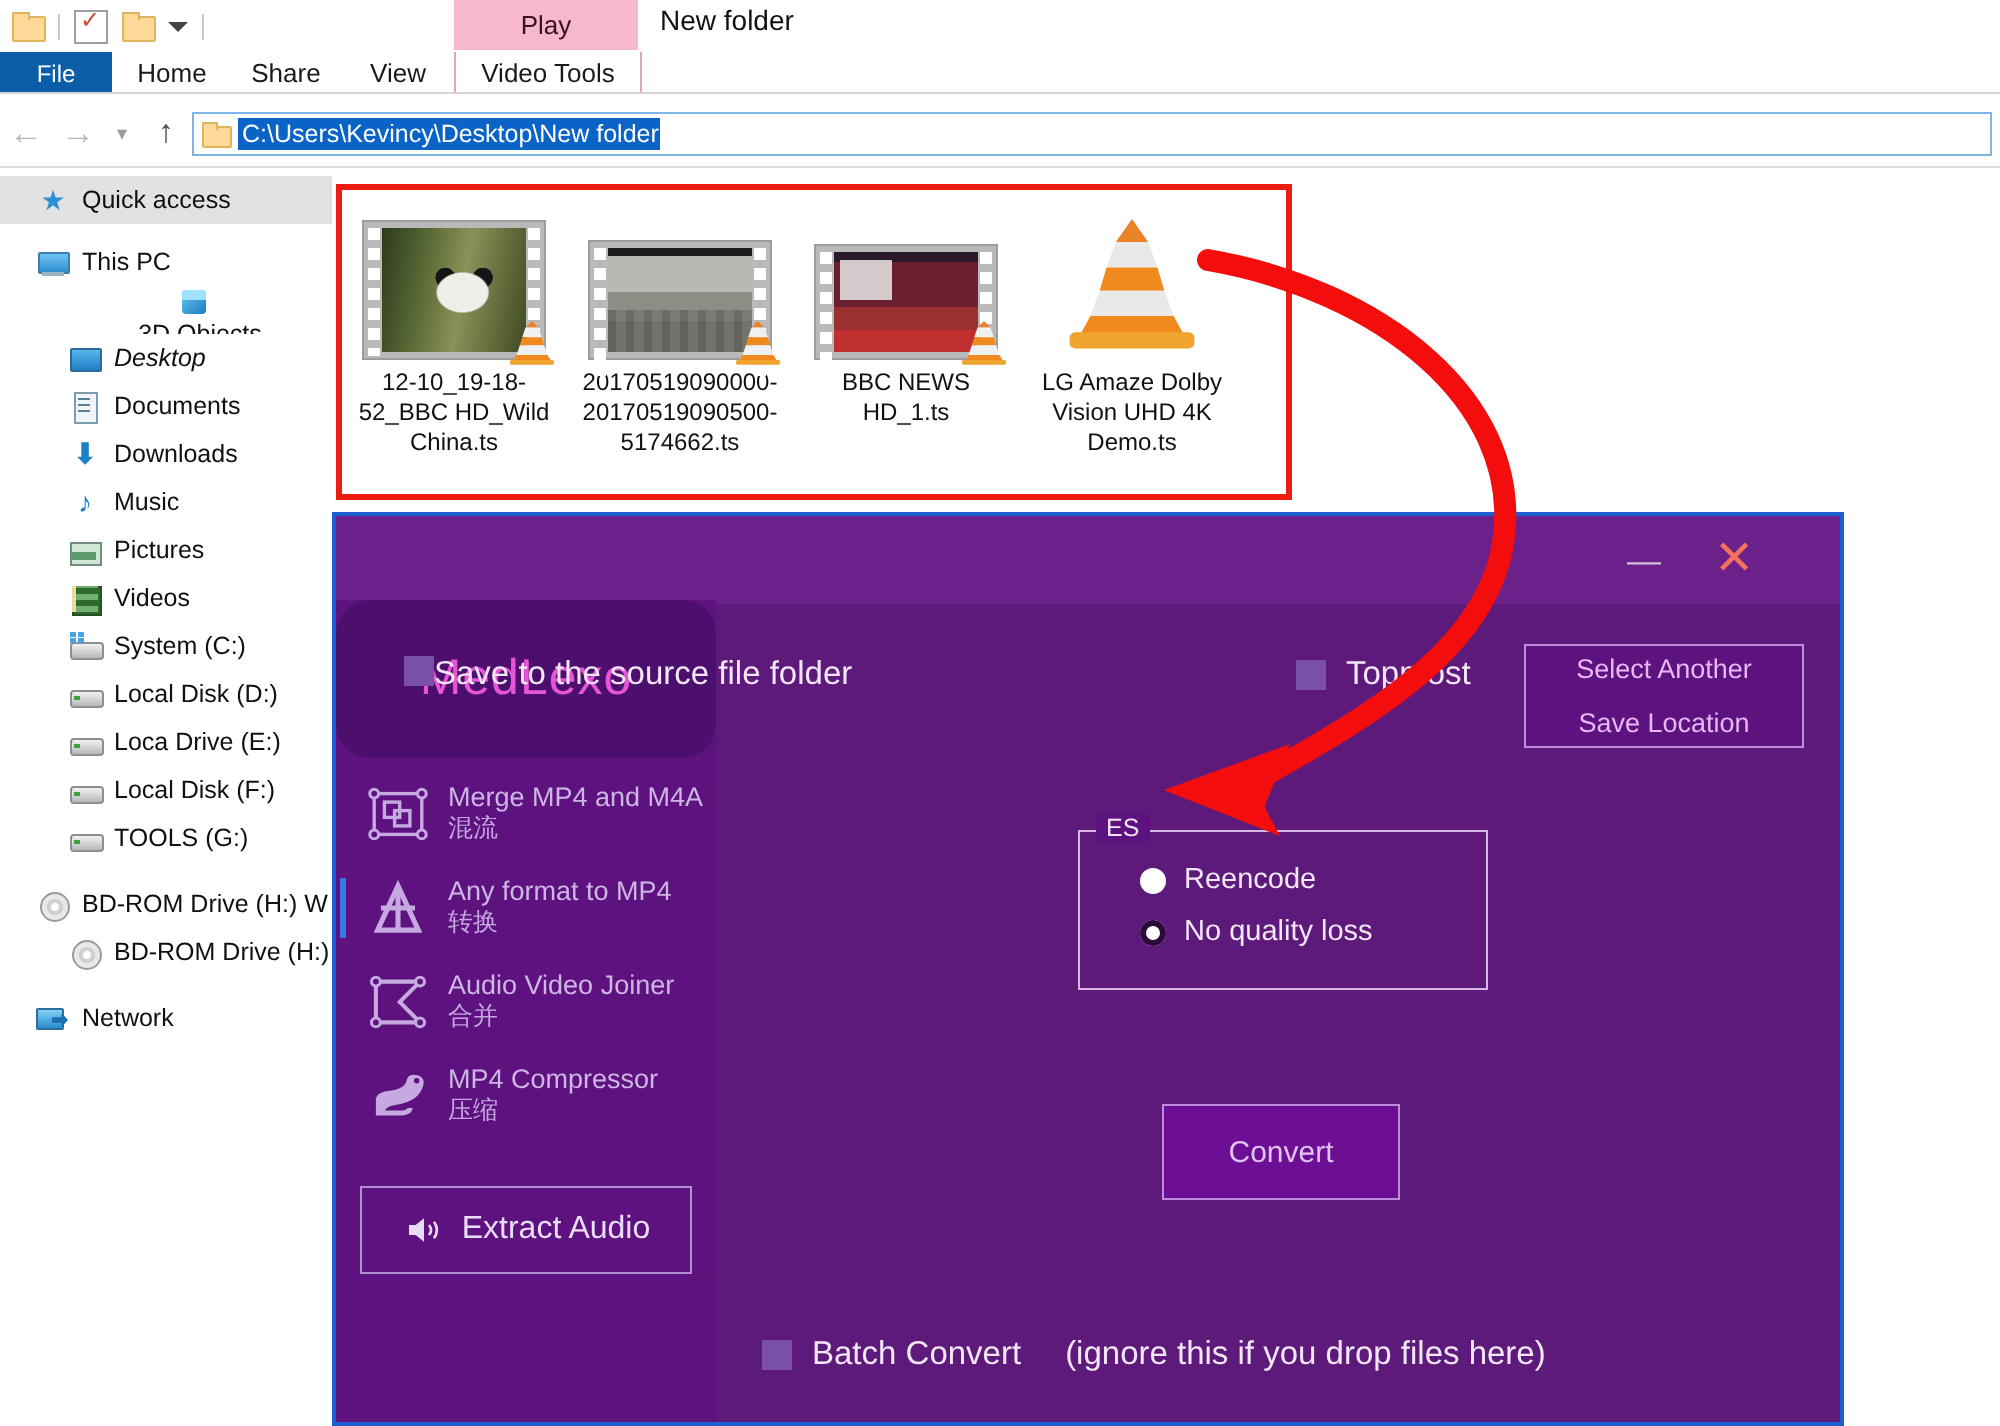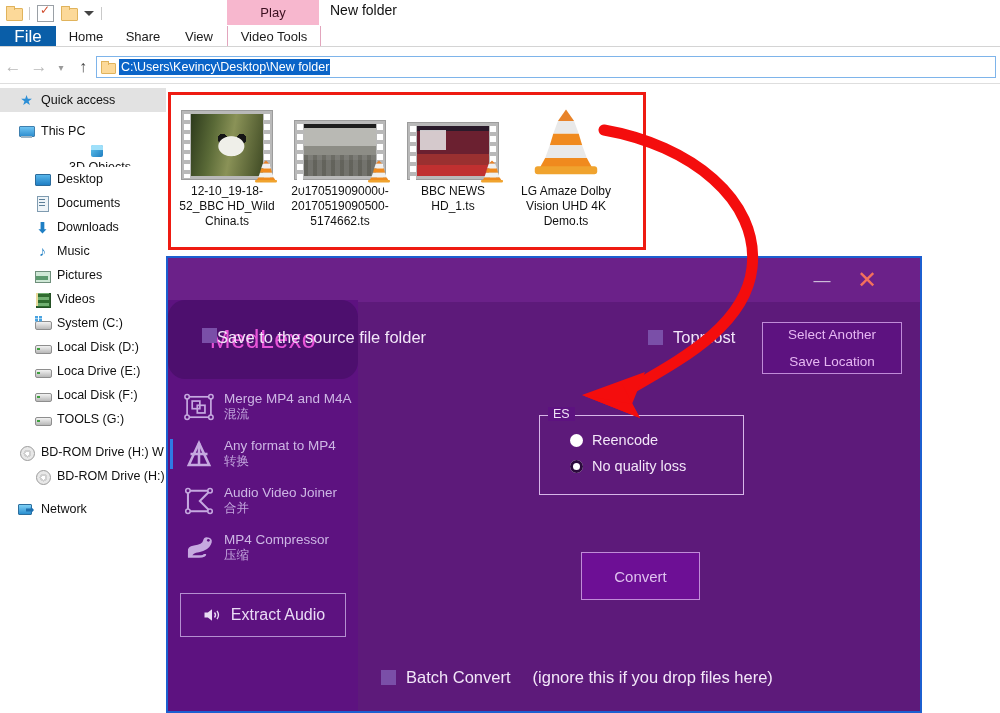--- a/index.html
+++ b/index.html
@@ -21,21 +21,21 @@
   .qat-folder:after{content:"";position:absolute;left:0;top:0px;width:7px;height:3px;
     background:#fcd999;border:1px solid #e0b35c;border-bottom:none;border-radius:1px 1px 0 0;}
   .qat-sep{width:1px;height:13px;background:#c9c9c9;}
   .qat-props{width:15px;height:15px;border:1px solid #9aa0a6;background:#fff;position:relative;}
   .qat-props:after{content:"✓";position:absolute;left:2px;top:-3px;font-size:12px;color:#d04a2a;font-weight:bold;}
   .qat-caret{width:0;height:0;border-left:5px solid transparent;border-right:5px solid transparent;
     border-top:5px solid #444;}
 
   .tabstrip{position:absolute;left:0;top:26px;width:1000px;height:21px;background:#fff;}
   .tab-file{position:absolute;left:0;top:0;width:56px;height:21px;background:#0a5ea8;color:#fff;
-    display:flex;align-items:center;justify-content:center;font-size:17px;}
+    display:flex;align-items:center;justify-content:center;font-size:12px;}
   .tab{position:absolute;top:0;height:21px;display:flex;align-items:center;justify-content:center;
     font-size:13px;color:#1a1a1a;}
   .ribbon-underline{position:absolute;left:0;top:46px;width:1000px;height:1px;background:#d4d4d4;}
 
   .ctx-head{position:absolute;background:#f7b7ce;display:flex;align-items:center;justify-content:center;
     font-size:13px;color:#3b1020;}
   .ctx-tab{position:absolute;background:#fff;display:flex;align-items:center;justify-content:center;
     font-size:13px;color:#1a1a1a;border-left:1px solid #e2a5bd;border-right:1px solid #e2a5bd;}
   .newfolder-lbl{position:absolute;left:330px;top:2px;font-size:14px;color:#111;}
 
@@ -216,21 +216,21 @@
     <div class="nav-item" style="padding-left:18px;margin-top:7px;">
       <div class="nav-ico ic-pc"></div>
       <div class="nav-lbl">This PC</div>
     </div>
 
     <div class="nav-item" style="padding-left:34px;flex-direction:column;">
       <div class="nav-ico ic-3d"></div>
       <div class="nav-lbl">3D Objects</div>
     </div>
 
-    <div class="nav-item" style="padding-left:34px;">
+    <div class="nav-item" style="padding-left:34px;font-style:italic;">
       <div class="nav-ico ic-desktop"></div>
       <div class="nav-lbl">Desktop</div>
     </div>
 
     <div class="nav-item" style="padding-left:34px;">
       <div class="nav-ico ic-doc"></div>
       <div class="nav-lbl">Documents</div>
     </div>
 
     <div class="nav-item" style="padding-left:34px;">

